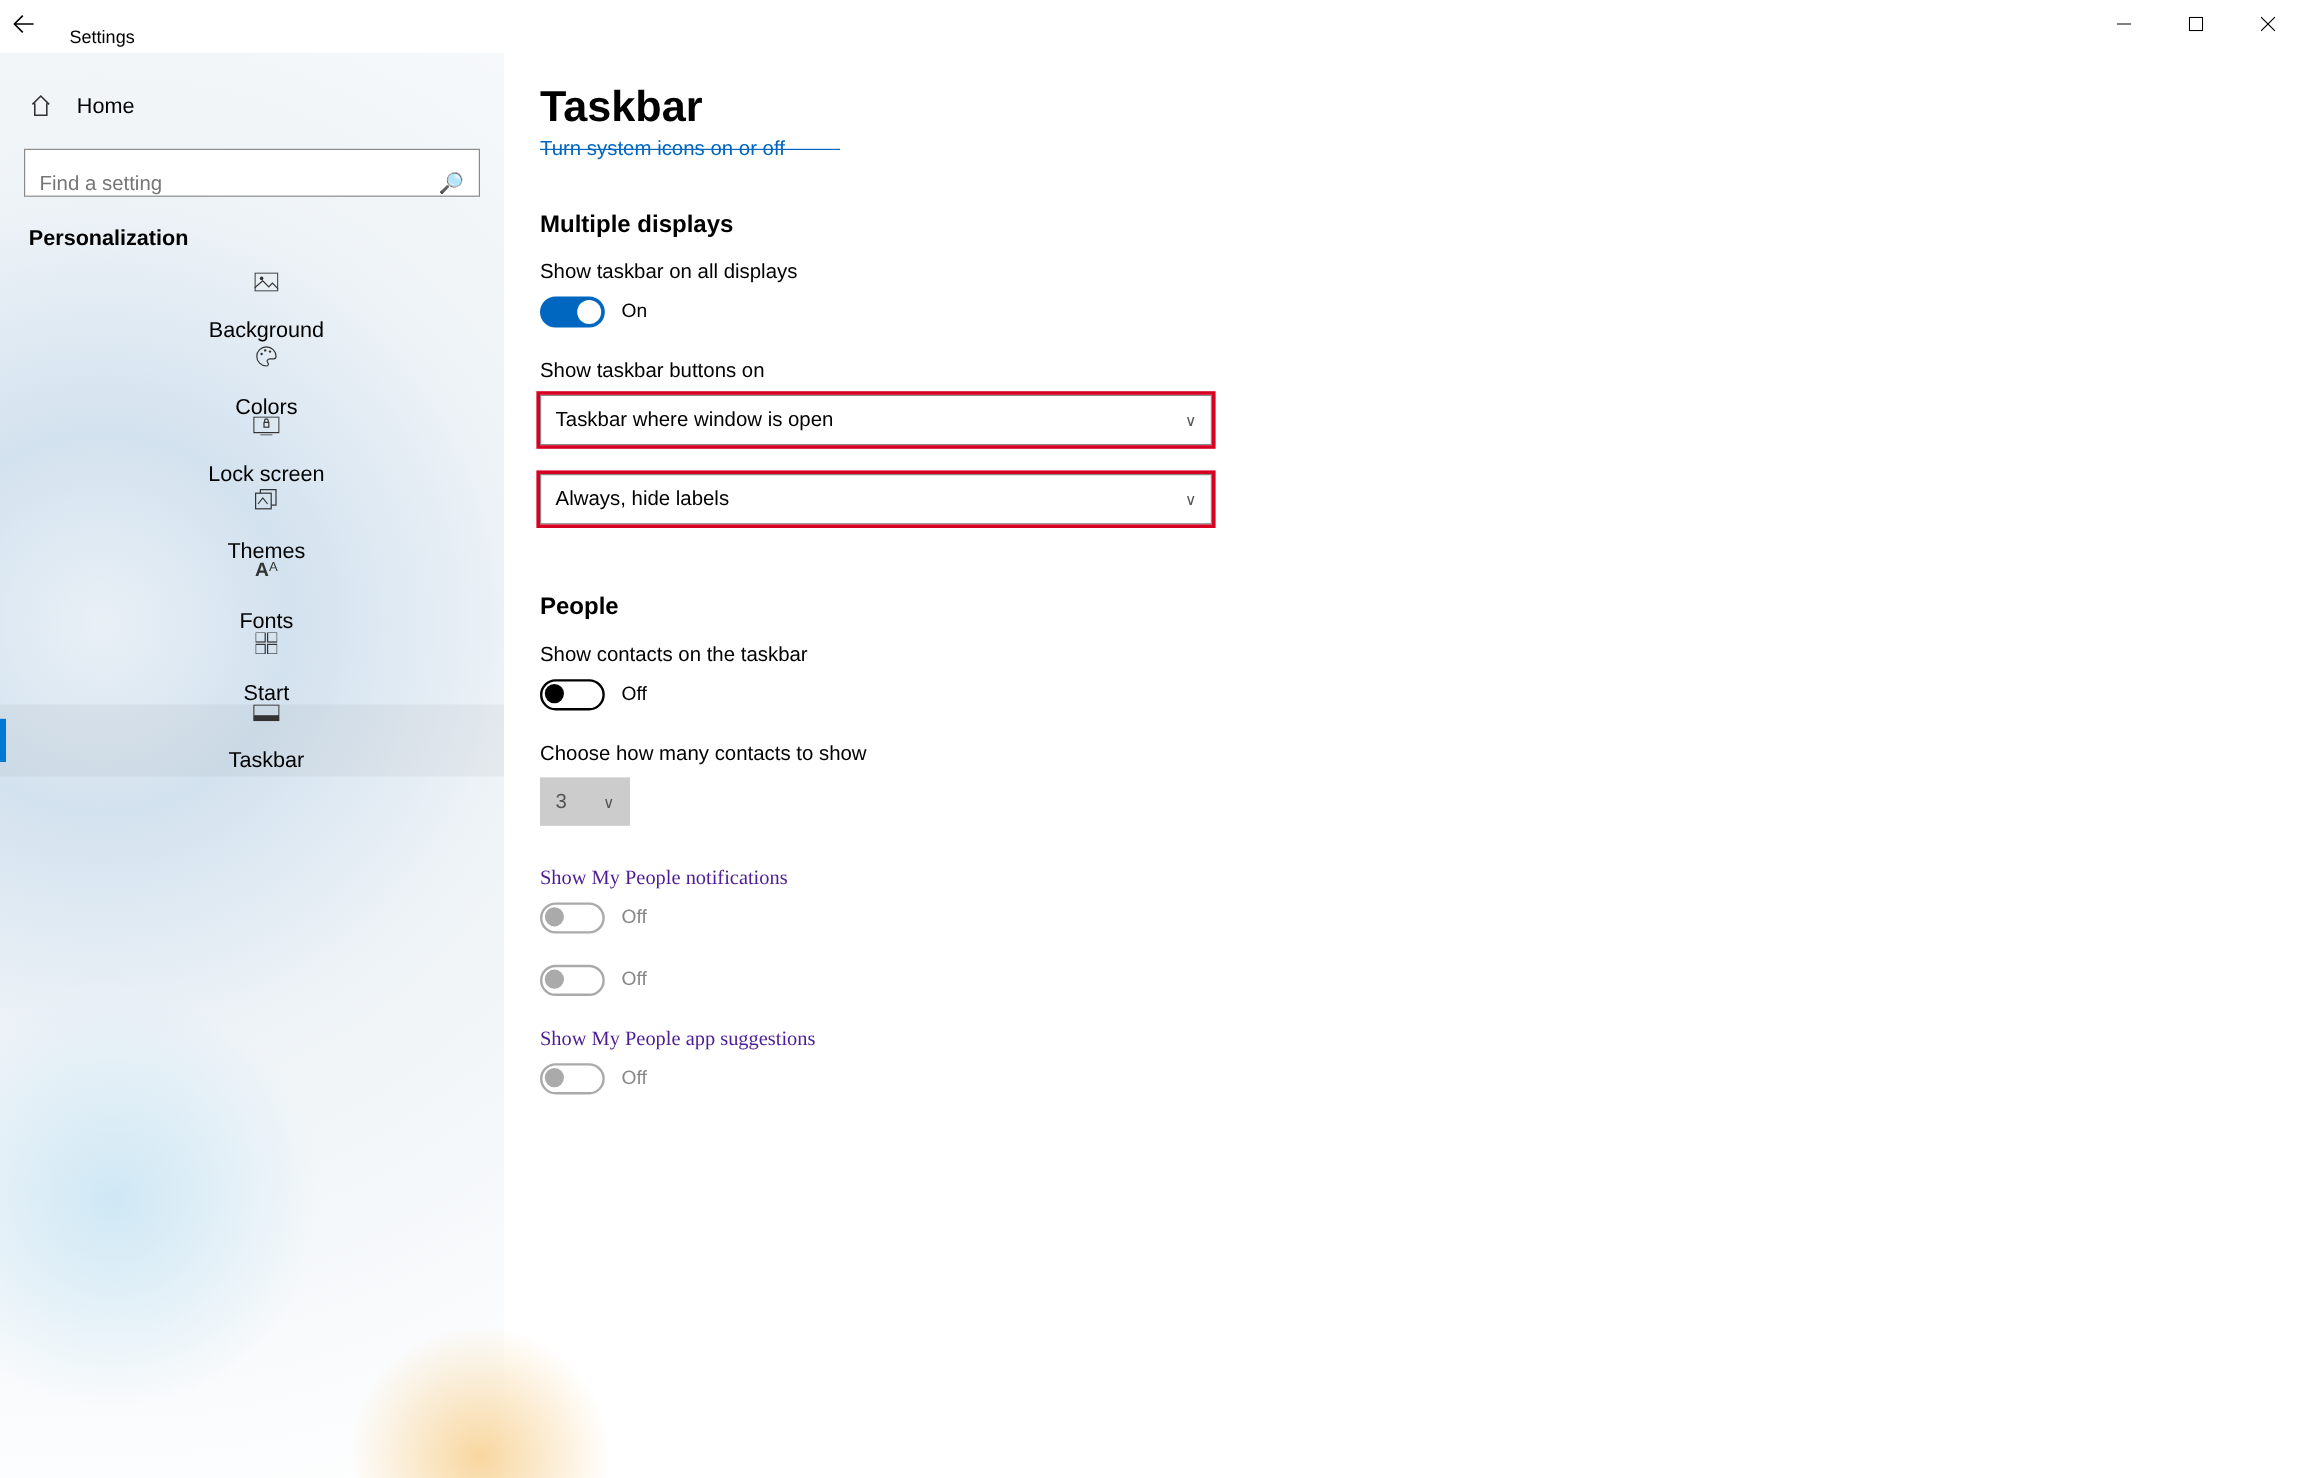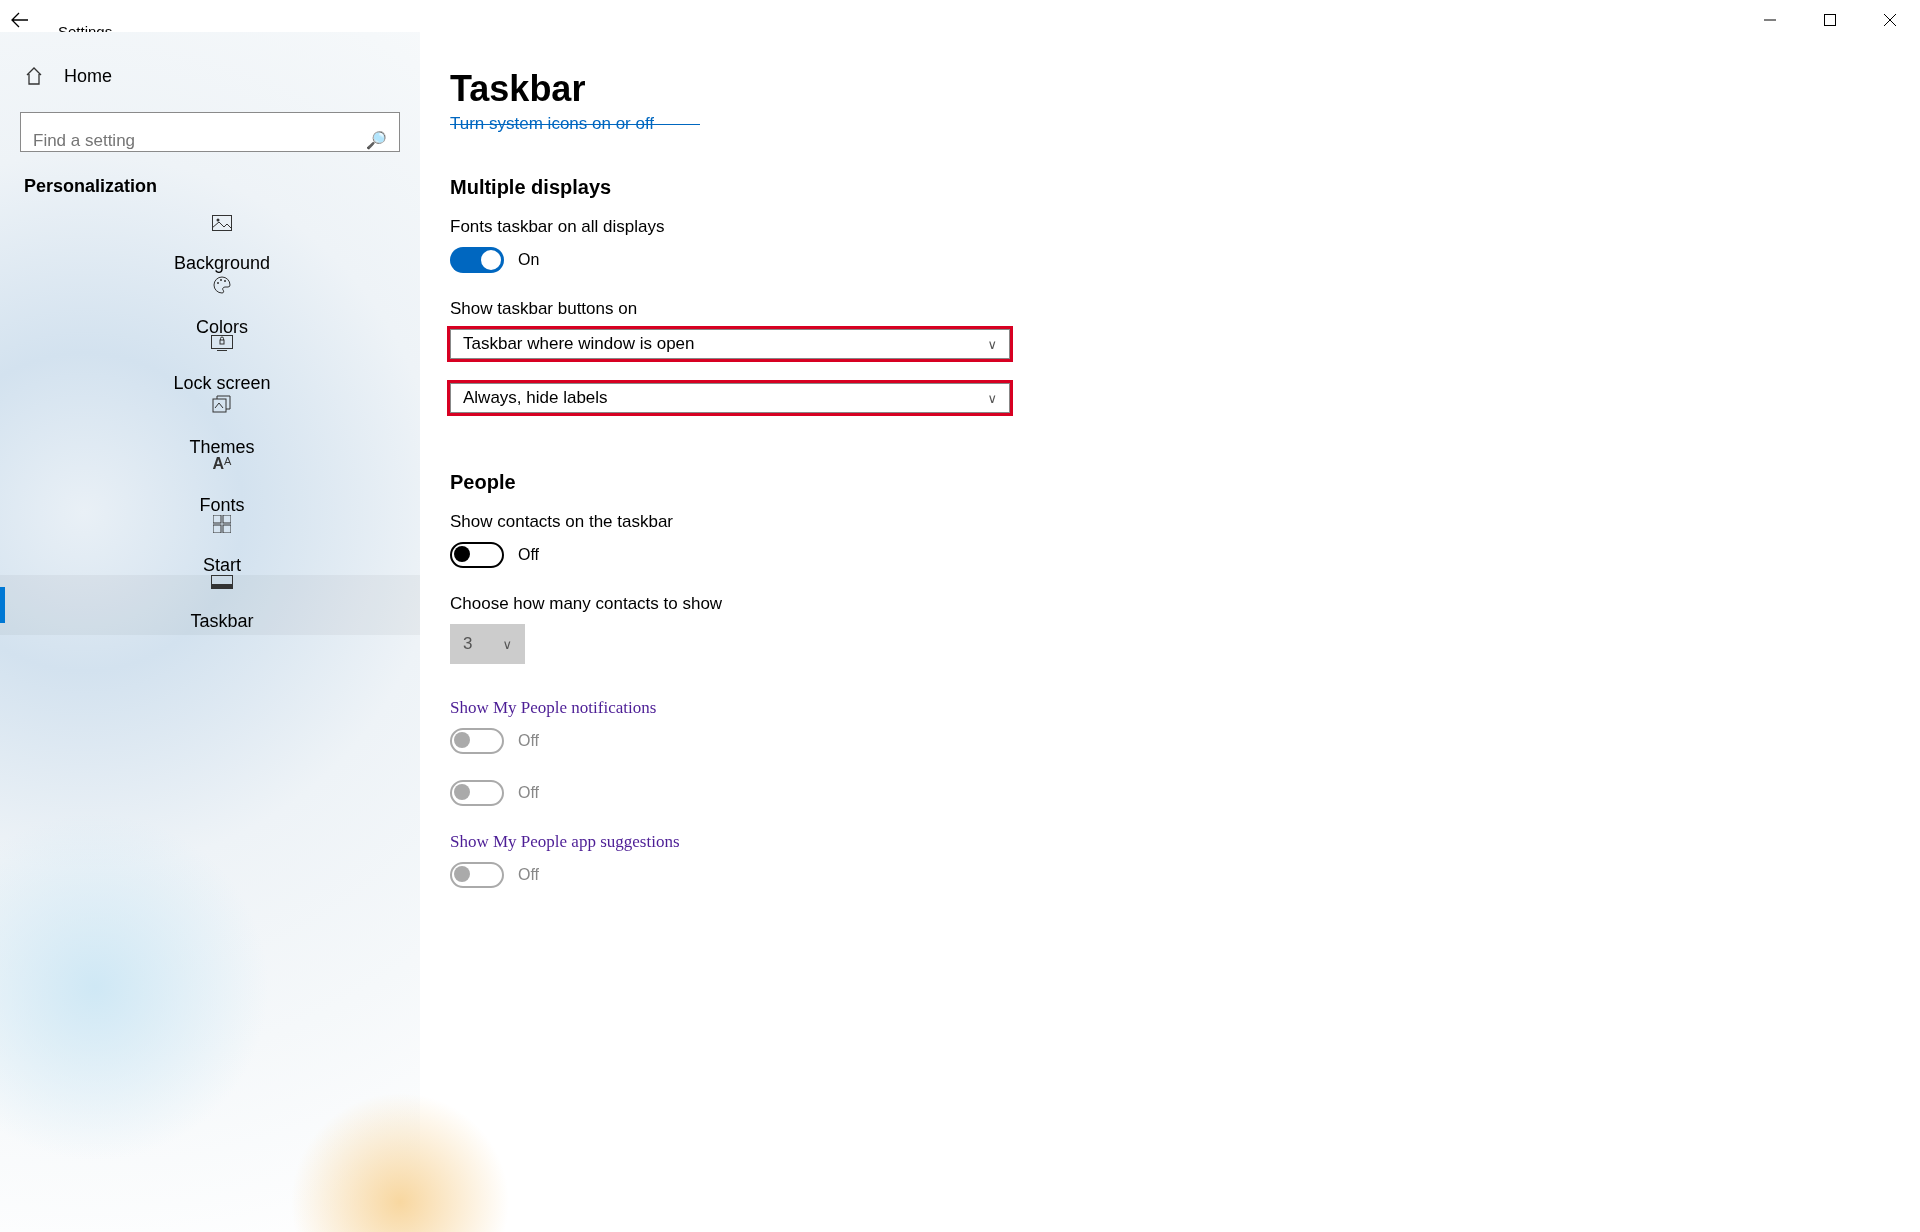--- a/index.html
+++ b/index.html
@@ -6,21 +6,21 @@
 html,body { width:1920px; height:1232px; background:#fff; overflow:hidden; }
 
 
 .titlebar { position:absolute; top:0; left:0; right:0; height:40px; display:flex; align-items:flex-end; }
 .titlebar .back { width:40px; height:40px; display:flex; align-items:center; justify-content:center; font-size:18px; color:#000; }
 .titlebar .title { font-size:15px; color:#000; margin-left:18px; }
 .titlebar .ctrls { position:absolute; right:0; top:0; display:flex; }
 .titlebar .ctrls .btn { width:60px; height:40px; display:flex; align-items:center; justify-content:center; font-size:14px; color:#000; }
 
 
-.sidebar { position:absolute; top:32px; left:0; width:420px; bottom:0;
+.sidebar { position:absolute; top:44px; left:0; width:420px; bottom:0;
   background:radial-gradient(circle at 20% 40%, #e9f0f6 0%, #d3e2ef 20%, #eef3f7 45%, #f5f8fa 70%, #ffffff 100%);
   padding-top:18px;
 }
 .sidebar .blob1 { position:absolute; left:-80px; top:780px; width:350px; height:350px; border-radius:50%;
   background:radial-gradient(circle,#cfe8f5 0%, rgba(207,232,245,0) 70%); }
 .sidebar .blob2 { position:absolute; left:290px; top:1060px; width:220px; height:220px; border-radius:50%;
   background:radial-gradient(circle,#f8d7a0 0%, rgba(248,215,160,0) 70%); }
 .sidebar .inner { position:relative; z-index:1; }
 
 .home-row { display:flex; align-items:center; height:52px; padding-left:24px; gap:20px; font-size:18px; color:#000; }
@@ -51,21 +51,21 @@
 .toggle { width:54px; height:26px; border-radius:13px; position:relative; }
 .toggle.on { background:#0067c0; }
 .toggle.on .knob { position:absolute; right:3px; top:3px; width:20px; height:20px; border-radius:50%; background:#fff; }
 .toggle.off { background:transparent; border:2px solid #000; }
 .toggle.off .knob { position:absolute; left:2px; top:2px; width:16px; height:16px; border-radius:50%; background:#000; }
 .toggle.off.disabled { border-color:#aaa; }
 .toggle.off.disabled .knob { background:#aaa; }
 .toggle-text { font-size:16px; }
 .toggle-text.disabled { color:#888; }
 
-.dropdown { width:560px; height:30px; border:1px solid #888; display:flex; align-items:center; justify-content:space-between; padding:0 12px; font-size:17px; color:#000; background:#fff; margin-bottom:24px; position:relative; }
+.dropdown { width:560px; height:42px; border:1px solid #888; display:flex; align-items:center; justify-content:space-between; padding:0 12px; font-size:17px; color:#000; background:#fff; margin-bottom:24px; position:relative; }
 .dropdown .chev { font-size:13px; color:#555; }
 .dropdown.highlight { outline:3px solid #d70022; outline-offset:0; }
 .dropdown.small { width:75px; height:40px; background:#ccc; border:1px solid #ccc; color:#555; margin-bottom:34px; }
 
 .gap { height:34px; }
 
 svg { display:block; }
 </style>
 </head>
 <body>
@@ -190,21 +190,21 @@
 
 <div class="main">
   <div class="h1">Taskbar</div>
   <div class="clipped-link">
     <span>Turn system icons on or off</span>
     <div class="strike"></div>
   </div>
 
   <div class="h2">Multiple displays</div>
 
-  <div class="label">Fonts taskbar on all displays</div>
+  <div class="label">Show taskbar on all displays</div>
   <div class="toggle-row">
     <div class="toggle on">
         <div class="knob"></div>
       </div>
     <span class="toggle-text">On</span>
   </div>
 
   <div class="label">Show taskbar buttons on</div>
   <div class="dropdown highlight">
     <span>Taskbar where window is open</span>

